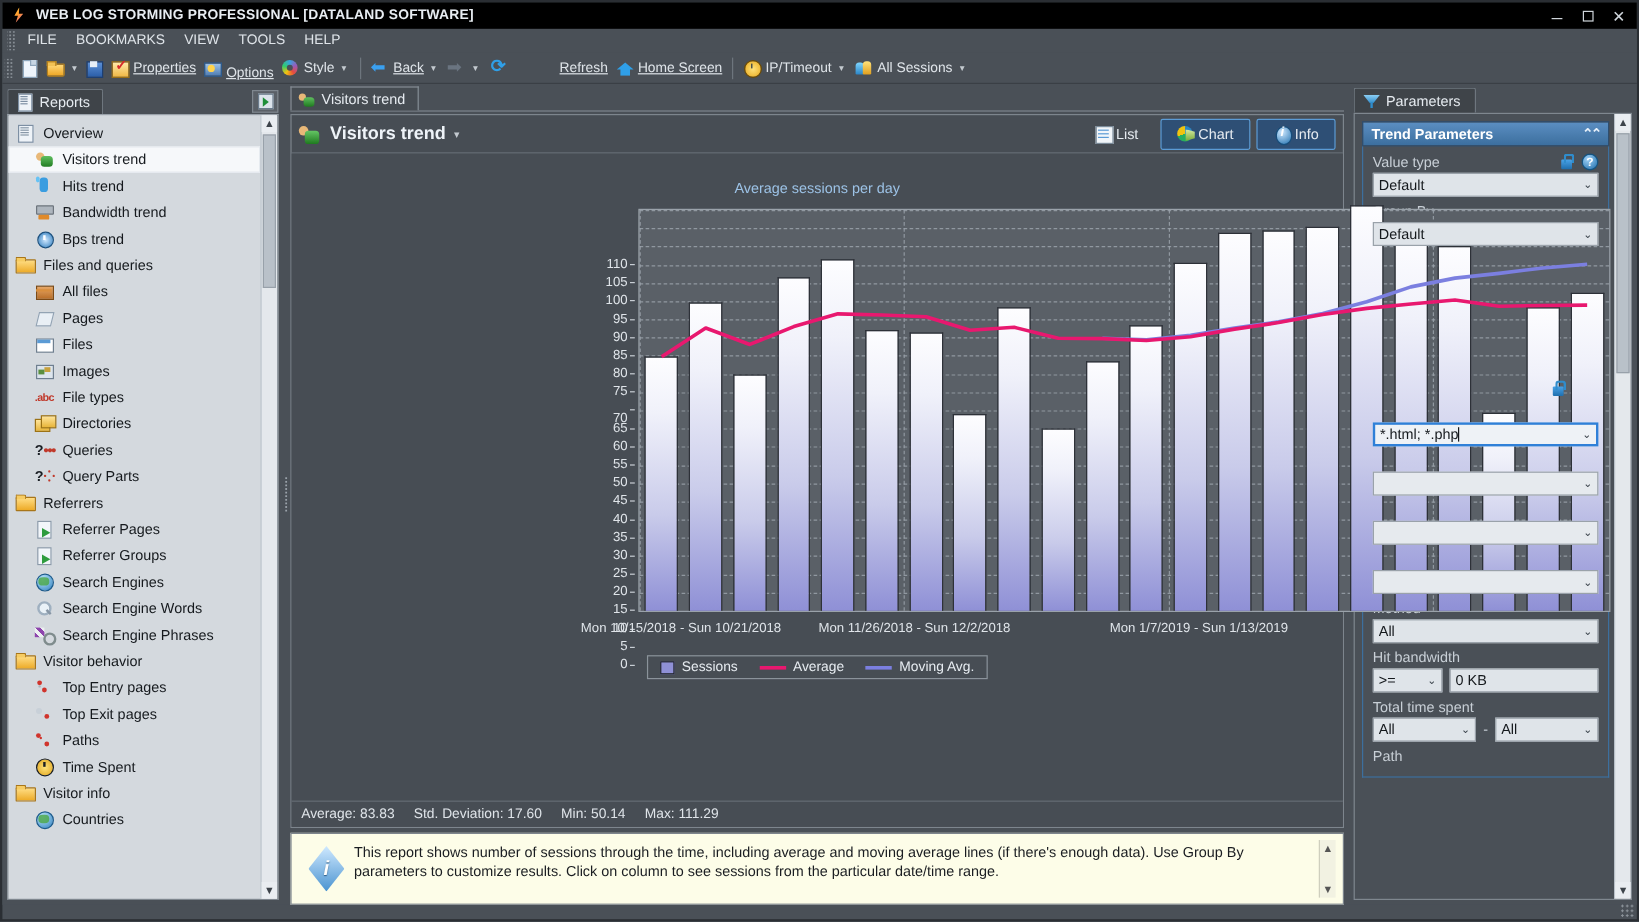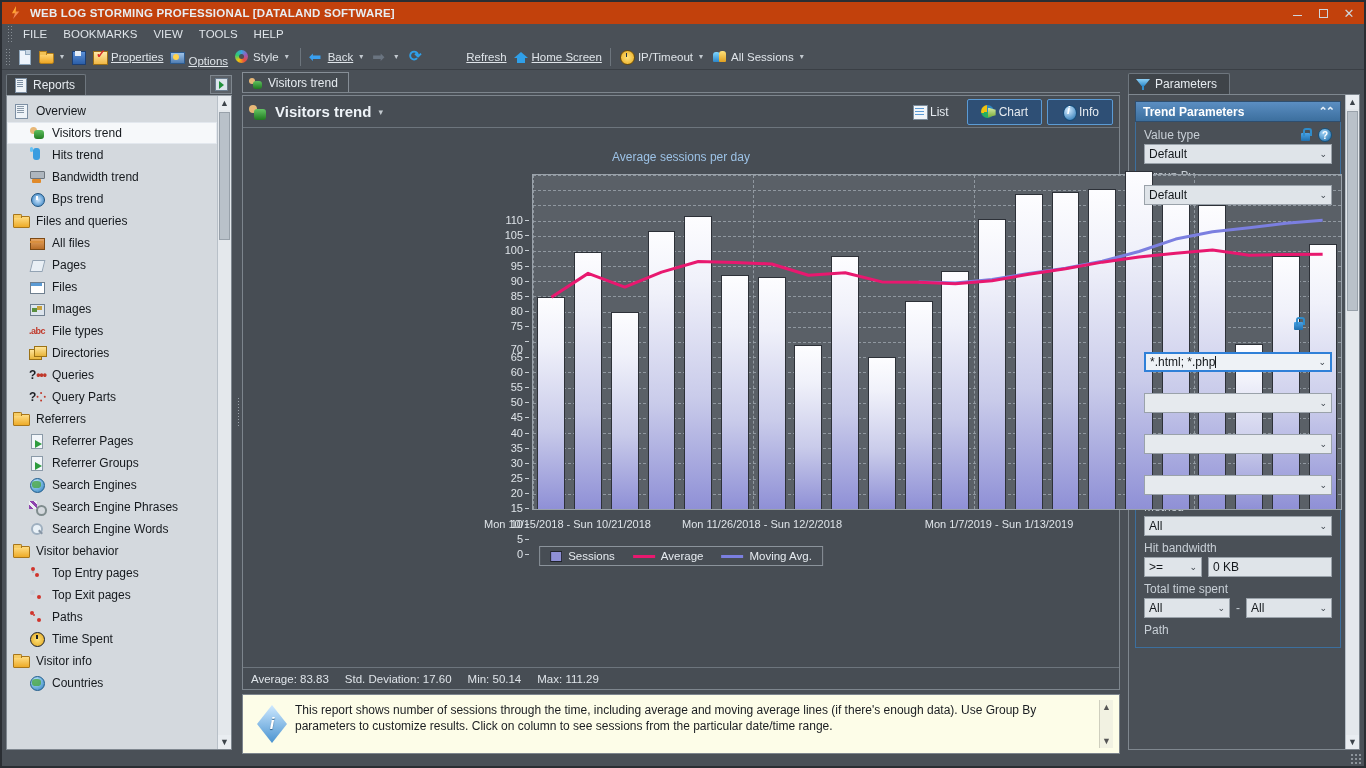--- a/index.html
+++ b/index.html
@@ -8,21 +8,21 @@
     font-family: "Liberation Sans", sans-serif;
     font-size: 12px;
     background:#3c4147;
     color:#d8dde2;
     -webkit-font-smoothing: antialiased;
   }
   .app { position:relative; width:1366px; height:768px; background:#4a5057;
          border:2px solid #2a2e33; }
 
   
-  .titlebar { height:22px; background:#c2410c; display:flex; align-items:center;
+  .titlebar { height:22px; background:#000000; display:flex; align-items:center;
               padding:0 4px; position:relative; }
   .title-ico { width:16px; height:16px; margin:0 6px 0 2px; position:relative; }
   .title-ico:before{content:"";position:absolute;left:2px;top:1px;width:11px;height:13px;
       background:linear-gradient(135deg,#ffd34d 0%,#ff9d2e 45%,#d14bb8 100%);
       clip-path:polygon(55% 0,18% 55%,45% 55%,28% 100%,85% 42%,52% 42%);}
   .title-text { font-size:11.5px; font-weight:bold; color:#e8edf2; letter-spacing:.2px;}
   .wincontrols { position:absolute; right:2px; top:0; height:22px; display:flex; align-items:center; }
   .wc { width:26px; height:22px; display:flex; align-items:center; justify-content:center;
         color:#cfd5db; font-size:11px; }
   .wc-box{ width:9px;height:9px;border:1.3px solid #cfd5db; }
@@ -451,26 +451,26 @@
             </div>
             <div class="trow sub">
               <span class="ti ic-refpage"></span>
               <span>Referrer Groups</span>
             </div>
             <div class="trow sub">
               <span class="ti ic-globe"></span>
               <span>Search Engines</span>
             </div>
             <div class="trow sub">
+              <span class="ti ic-mag"></span>
+              <span>Search Engine Words</span>
+            </div>
+            <div class="trow sub">
               <span class="ti ic-sephrase"></span>
               <span>Search Engine Phrases</span>
-            </div>
-            <div class="trow sub">
-              <span class="ti ic-mag"></span>
-              <span>Search Engine Words</span>
             </div>
             <div class="trow">
               <span class="ti folder"></span>
               <span>Visitor behavior</span>
             </div>
             <div class="trow sub">
               <span class="ti ic-entry"></span>
               <span>Top Entry pages</span>
             </div>
             <div class="trow sub">

